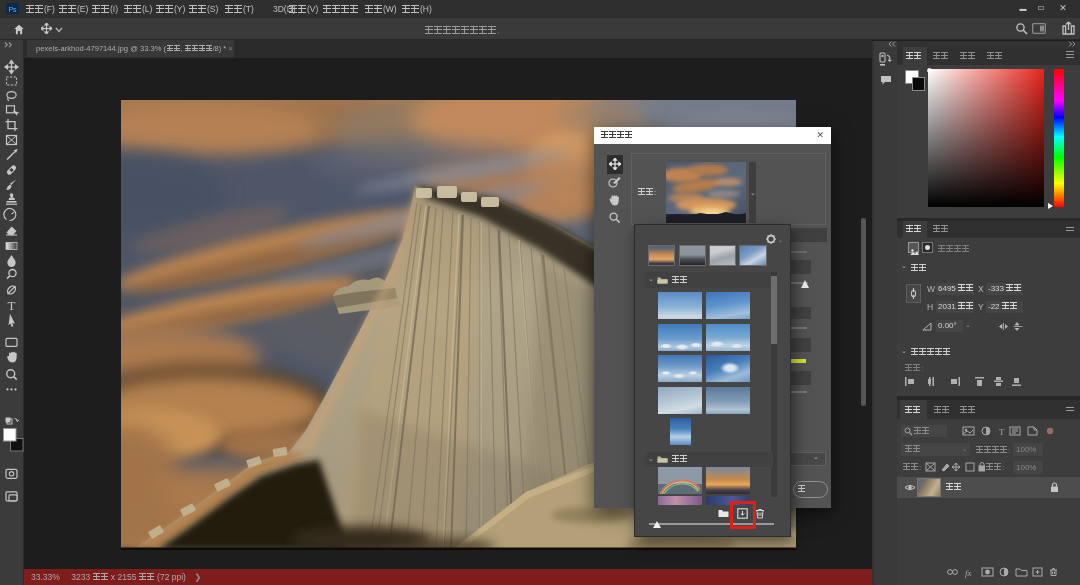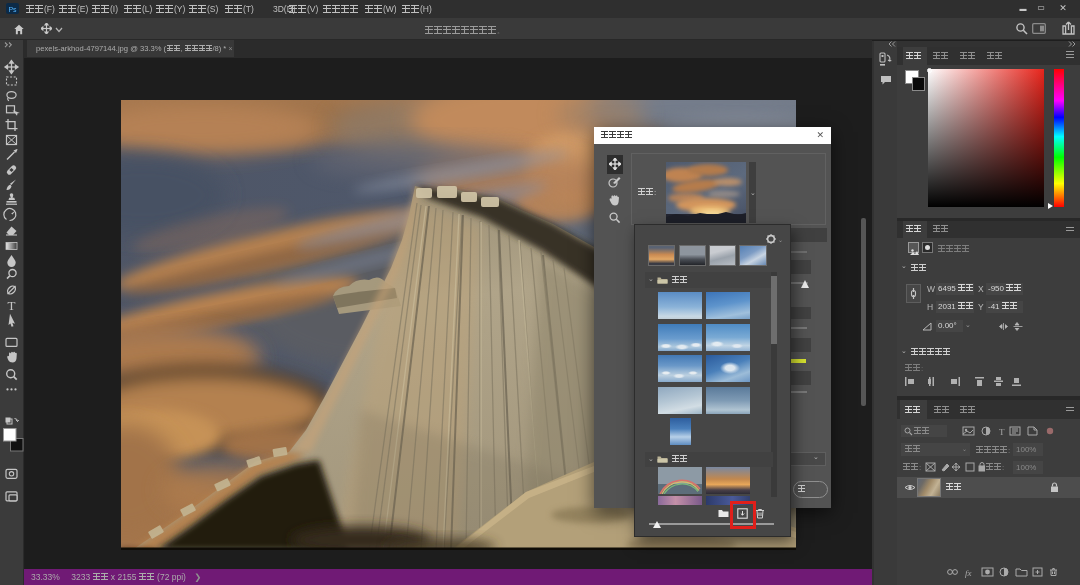--- a/index.html
+++ b/index.html
@@ -9,21 +9,21 @@
 .c.s{width:7px;height:7px;vertical-align:0;background:repeating-linear-gradient(to bottom,currentColor 0 1px,transparent 1px 3px),
  linear-gradient(to right,transparent 0 3px,currentColor 3px 4px,transparent 4px 7px);}
 #menubar{left:0;top:0;width:1080px;height:18px;background:#2f2f2f;color:#cfcfcf;font-size:9px}
 .mi{position:absolute;top:4px;color:#c0c0c0;font-size:8.5px;letter-spacing:0}
 #optbar{left:0;top:18px;width:1080px;height:22px;background:#3a3a3a;border-bottom:1px solid #282828}
 #tabbarbg{left:24px;top:40px;width:848px;height:18px;background:#2b2b2b}
 #tab{left:27px;top:40px;width:207px;height:17px;background:#383838;color:#adadad;font-size:7.6px;line-height:18px;white-space:nowrap;overflow:hidden}
 .ct{display:inline-block;width:6px;height:6.5px;margin:0 0.5px;background:repeating-linear-gradient(to bottom,#adadad 0 1px,transparent 1px 2.7px),linear-gradient(to right,transparent 0 2.5px,#adadad 2.5px 3.5px,transparent 3.5px 6px)}
 #toolbar{left:0;top:40px;width:24px;height:545px;background:#3b3b3b;border-right:1px solid #2b2b2b}
 #canvas{left:25px;top:58px;width:847px;height:511px;background:#1d1d1d}
-#statusbar{left:24px;top:569px;width:848px;height:16px;background:#701a75;color:#ababab;font-size:8.5px;line-height:16px}
+#statusbar{left:24px;top:569px;width:848px;height:16px;background:#7f1d1d;color:#ababab;font-size:8.5px;line-height:16px}
 #dock{left:872px;top:41px;width:208px;height:544px;background:#323232}
 .wbtn{position:absolute;top:0;width:14px;height:14px;color:#bdbdbd;font-size:10px;text-align:center;line-height:13px}
 </style></head><body>
 <div class="abs" id="menubar">
   <svg class="abs" style="left:6px;top:3px" width="13" height="11">
       <rect width="13" height="11" rx="2" fill="#0c2a47"></rect>
       <text x="6.5" y="8.5" font-size="7" fill="#55b6ff" text-anchor="middle" font-family="Liberation Sans">Ps</text>
     </svg>
   <span class="mi" style="left:26px"><span class="c"></span><span class="c"></span>(F)</span>
   <span class="mi" style="left:59px"><span class="c"></span><span class="c"></span>(E)</span>
@@ -370,25 +370,25 @@
 <span class="abs" style="left:938px;top:245px;color:#7d7d7d;font-size:8px"><span class="c s"></span><span class="c s"></span><span class="c s"></span><span class="c s"></span></span>
 <span class="abs" style="left:901px;top:262px;color:#b5b5b5;font-size:7px">⌄</span>
 <span class="abs" style="left:911px;top:264px;color:#cfcfcf;font-size:8px"><span class="c s"></span><span class="c s"></span></span>
 <div class="abs" style="left:906px;top:284px;width:15px;height:19px;background:#474747;border:1px solid #5e5e5e"><svg width="13" height="17">
       <path d="M6.5 3 V7 M6.5 10 V14" stroke="#c5c5c5" stroke-width="1.2"></path>
       <rect x="4.5" y="5.5" width="4" height="6" rx="2" fill="none" stroke="#c5c5c5" stroke-width="1.1"></rect>
     </svg></div>
 <span class="abs" style="left:927px;top:284px;color:#b8b8b8;font-size:8.5px">W</span>
 <div class="abs" style="left:936px;top:283px;width:38px;height:12px;background:#454545;color:#d8d8d8;font-size:8px;line-height:12px;white-space:nowrap;overflow:hidden"><span style="margin-left:2px">6495 </span><span class="c s" style="color:#d8d8d8"></span><span class="c s" style="color:#d8d8d8"></span></div>
 <span class="abs" style="left:978px;top:284px;color:#b8b8b8;font-size:8.5px">X</span>
-<div class="abs" style="left:986px;top:283px;width:37px;height:12px;background:#454545;color:#d8d8d8;font-size:8px;line-height:12px;white-space:nowrap;overflow:hidden"><span style="margin-left:2px">-950 </span><span class="c s" style="color:#d8d8d8"></span><span class="c s" style="color:#d8d8d8"></span></div>
+<div class="abs" style="left:986px;top:283px;width:37px;height:12px;background:#454545;color:#d8d8d8;font-size:8px;line-height:12px;white-space:nowrap;overflow:hidden"><span style="margin-left:2px">-333 </span><span class="c s" style="color:#d8d8d8"></span><span class="c s" style="color:#d8d8d8"></span></div>
 <span class="abs" style="left:927px;top:302px;color:#b8b8b8;font-size:8.5px">H</span>
 <div class="abs" style="left:936px;top:301px;width:38px;height:12px;background:#454545;color:#d8d8d8;font-size:8px;line-height:12px;white-space:nowrap;overflow:hidden"><span style="margin-left:2px">2031 </span><span class="c s" style="color:#d8d8d8"></span><span class="c s" style="color:#d8d8d8"></span></div>
 <span class="abs" style="left:978px;top:302px;color:#b8b8b8;font-size:8.5px">Y</span>
-<div class="abs" style="left:986px;top:301px;width:37px;height:12px;background:#454545;color:#d8d8d8;font-size:8px;line-height:12px;white-space:nowrap;overflow:hidden"><span style="margin-left:2px">-41 </span><span class="c s" style="color:#d8d8d8"></span><span class="c s" style="color:#d8d8d8"></span></div>
+<div class="abs" style="left:986px;top:301px;width:37px;height:12px;background:#454545;color:#d8d8d8;font-size:8px;line-height:12px;white-space:nowrap;overflow:hidden"><span style="margin-left:2px">-22 </span><span class="c s" style="color:#d8d8d8"></span><span class="c s" style="color:#d8d8d8"></span></div>
 <svg class="abs" style="left:922px;top:322px" width="11" height="9">
     <path d="M1 8 L9 1 L9 8 Z" fill="none" stroke="#b8b8b8" stroke-width="1"></path>
   </svg>
 <div class="abs" style="left:936px;top:320px;width:27px;height:12px;background:#454545;color:#d8d8d8;font-size:8px;line-height:12px"><span style="margin-left:2px">0.00°</span></div>
 <span class="abs" style="left:965px;top:321px;color:#9a9a9a;font-size:7px">⌄</span>
 <svg class="abs" style="left:999px;top:322px" width="11" height="9">
     <path d="M4.5 1 V8 M3 2.5 L0.5 4.5 L3 6.5 Z M6 2.5 L8.5 4.5 L6 6.5" fill="#b8b8b8" stroke="#b8b8b8" stroke-width="0.8"></path>
   </svg>
 <svg class="abs" style="left:1012px;top:322px" width="11" height="9">
     <path d="M1 4.5 H10 M2.5 3 L4.5 0.5 L6.5 3 Z M2.5 6 L4.5 8.5 L6.5 6" fill="#b8b8b8" stroke="#b8b8b8" stroke-width="0.8" transform="translate(0.5,0)"></path>

